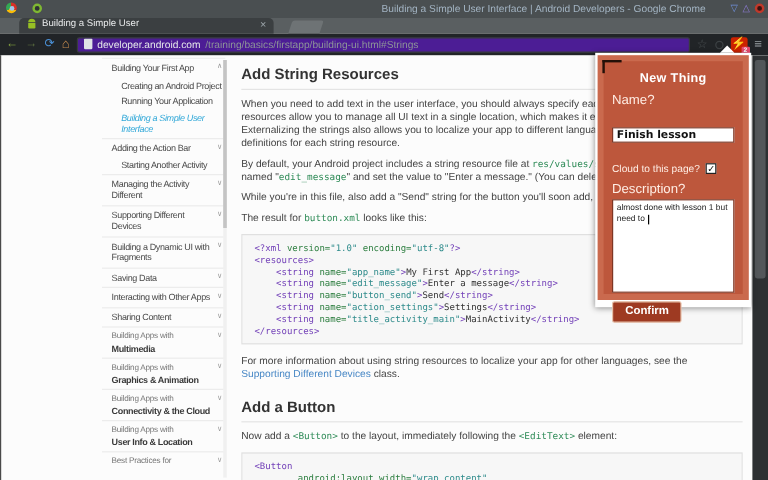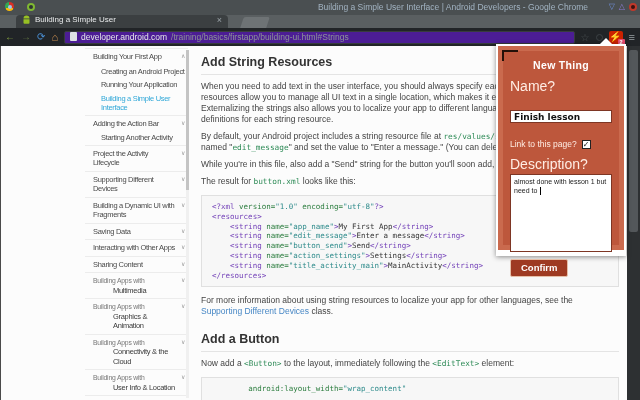--- a/index.html
+++ b/index.html
@@ -45,23 +45,23 @@
     font-size:5.5px; line-height:7px; text-align:center; border-radius:1px; font-weight:bold; }
   .menu-ic { color:#9aa0a4; font-size:11px; letter-spacing:0; }
 
   
   .page { position:absolute; top:46px; left:0; width:640px; height:354px; background:#fcfcfc; overflow:hidden; border-left:1px solid #4a4a4a; }
 
   .sidebar { position:absolute; left:84px; top:2px; width:103px; height:352px; overflow:hidden; }
   .side-item { position:relative; padding:3px 12px 3px 8px; font-size:7.5px; letter-spacing:-0.3px; line-height:9.5px; color:#4a4a4a; }
   .side-item.bordered { border-top:1px solid #ececec; }
   .side-item.child { padding-left:16px; padding-right:2px; border-top:none; padding-top:2px; padding-bottom:2px; }
-  .side-item.active .side-label { color:#31a8d8; }
+  .side-item.active .side-label { color:#31a8d8;font-style:italic; }
   .side-sub { font-size:6.8px; color:#777; letter-spacing:-0.2px; }
-  .side-label.bold { font-weight:normal; color:#3a3a3a;margin-left:20px; }
+  .side-label.bold { font-weight:bold; color:#3a3a3a; }
   .chev { position:absolute; right:3px; top:3px; color:#9a9a9a; font-size:6px; }
   .side-scrollbar { position:absolute; left:185px; top:4px; width:3px; height:348px; background:#f0f0f0; }
   .side-thumb { width:3px; height:140px; background:#c4c4c4; }
 
   .content { position:absolute; left:200px; top:0; width:418px; height:420px; overflow:hidden; }
   .h2 { font-size:12.5px; font-weight:bold; color:#333; padding:9px 0 5px; border-bottom:1px solid #e4e4e4; margin-bottom:2px; }
   .para { margin:6px 0; }
   .pline { font-size:8.5px; line-height:11px; color:#444; white-space:nowrap; }
   .c-code { font-family:"DejaVu Sans Mono",monospace; font-size:7.8px; color:#2e8b57; }
   .c-link { color:#4787c5; }
@@ -75,21 +75,21 @@
   
   .popup { position:absolute; left:496px; top:44px; width:130px; height:212px; background:#fff; z-index:10;
     box-shadow:0 1px 5px rgba(0,0,0,.45); }
   .popup-arrow { position:absolute; left:600px; top:38px; width:0; height:0; z-index:11;
     border-left:6px solid transparent; border-right:6px solid transparent; border-bottom:6px solid #fff; }
   .popup-frame { position:absolute; left:2px; top:2px; right:2px; bottom:6px; background:#ca6a4e; }
   .popup-panel { position:absolute; left:5px; top:5px; right:5px; bottom:5px; background:#bd573c; }
   .corner-art { position:absolute; left:-1px; top:-1px; width:16px; height:11px;
     border-left:2px solid #231008; border-top:2px solid #231008; }
   .popup-title { text-align:center; color:#fff; font-weight:bold; font-size:10.5px; margin-top:8px; letter-spacing:.3px; }
-  .popup-label { color:#ffede4; font-size:14px; margin:7px 0 2px 7px; }
+  .popup-label { color:#ffede4; font-size:11px; margin:7px 0 2px 7px; }
   .popup-input { display:block; margin:16px auto; width:102px; height:13px; border:1px solid #7e3624;
     font-family:"DejaVu Sans",sans-serif; font-size:9px; font-weight:bold; padding:0 3px; background:#fff; color:#111; }
   .check-row { display:flex; align-items:center; gap:5px; margin:6px 0 0 7px; color:#ffede4; font-size:8.5px; }
   .checkbox { width:9px; height:9px; background:#fff; border:1px solid #222; font-size:8px; line-height:8px; color:#111; text-align:center; }
   .ta-wrap { position:relative; width:102px; margin:2px auto 0; }
   .popup-textarea { display:block; width:102px; height:78px; border:1px solid #7e3624; background:#fff;
     font-family:"Liberation Sans",sans-serif; font-size:7px; line-height:9px; padding:2px 3px; resize:none; color:#222; }
   .ta-cursor { position:absolute; left:30px; top:13px; width:1px; height:8px; background:#000; }
   .confirm-btn { margin:7px 0 0 7px; background:#9e3a22; color:#fff; border:1px solid #e6bfa8; border-radius:2px;
     font-size:9.5px; font-weight:bold; padding:2px 10px 3px; font-family:"Liberation Sans",sans-serif; }
@@ -156,21 +156,21 @@
         <div class="side-label">Building a Simple User Interface</div>
       </div>
       <div class="side-item bordered">
         <div class="side-label">Adding the Action Bar</div>
         <div class="chev">∨</div>
       </div>
       <div class="side-item child">
         <div class="side-label">Starting Another Activity</div>
       </div>
       <div class="side-item bordered">
-        <div class="side-label">Project the Activity Lifecycle</div>
+        <div class="side-label">Managing the Activity Different</div>
         <div class="chev">∨</div>
       </div>
       <div class="side-item bordered">
         <div class="side-label">Supporting Different Devices</div>
         <div class="chev">∨</div>
       </div>
       <div class="side-item bordered">
         <div class="side-label">Building a Dynamic UI with Fragments</div>
         <div class="chev">∨</div>
       </div>
@@ -235,38 +235,38 @@
       </div>
       <div class="codeblock"><div><span class="c-tag">&lt;?xml </span><span class="c-attr">version=</span><span class="c-val">"1.0"</span><span class="c-attr"> encoding=</span><span class="c-val">"utf-8"</span><span class="c-tag">?&gt;</span></div><div><span class="c-tag">&lt;resources&gt;</span></div><div><span>    </span><span class="c-tag">&lt;string</span><span class="c-attr"> name=</span><span class="c-val">"app_name"</span><span class="c-tag">&gt;</span><span>My First App</span><span class="c-tag">&lt;/string&gt;</span></div><div><span>    </span><span class="c-tag">&lt;string</span><span class="c-attr"> name=</span><span class="c-val">"edit_message"</span><span class="c-tag">&gt;</span><span>Enter a message</span><span class="c-tag">&lt;/string&gt;</span></div><div><span>    </span><span class="c-tag">&lt;string</span><span class="c-attr"> name=</span><span class="c-val">"button_send"</span><span class="c-tag">&gt;</span><span>Send</span><span class="c-tag">&lt;/string&gt;</span></div><div><span>    </span><span class="c-tag">&lt;string</span><span class="c-attr"> name=</span><span class="c-val">"action_settings"</span><span class="c-tag">&gt;</span><span>Settings</span><span class="c-tag">&lt;/string&gt;</span></div><div><span>    </span><span class="c-tag">&lt;string</span><span class="c-attr"> name=</span><span class="c-val">"title_activity_main"</span><span class="c-tag">&gt;</span><span>MainActivity</span><span class="c-tag">&lt;/string&gt;</span></div><div><span class="c-tag">&lt;/resources&gt;</span></div></div>
       <div class="para">
         <div class="pline"><span>For more information about using string resources to localize your app for other languages, see the</span></div>
         <div class="pline"><span class="c-link">Supporting Different Devices</span><span> class.</span></div>
       </div>
       <div class="h2">Add a Button</div>
       <div class="para">
         <div class="pline"><span>Now add a </span><span class="c-code">&lt;Button&gt;</span><span> to the layout, immediately following the </span><span class="c-code">&lt;EditText&gt;</span><span> element:</span></div>
       </div>
-      <div class="codeblock"><div><span>        </span><span class="c-attr">android:layout_width=</span><span class="c-val">"wrap_content"</span></div></div>
+      <div class="codeblock"><div><span class="c-tag">&lt;Button</span></div><div><span>        </span><span class="c-attr">android:layout_width=</span><span class="c-val">"wrap_content"</span></div></div>
     </div>
 
   <div class="page-scrollbar">
     <div class="page-thumb"></div>
   </div>
 </div>
 
 <div class="popup-arrow"></div>
 <div class="popup">
   <div class="popup-frame">
     <div class="popup-panel">
       <div class="corner-art"></div>
       <div class="popup-title">New Thing</div>
       <div class="popup-label">Name?</div>
       <input class="popup-input" type="text" value="Finish lesson" style="">
       <div class="check-row">
-        <span>Link to this page?</span>
+        <span>Cloud to this page?</span>
         <span class="checkbox">✓</span>
       </div>
       <div class="popup-label">Description?</div>
       <div class="ta-wrap">
         <textarea class="popup-textarea" style="">almost done with lesson 1 but need to </textarea>
         <div class="ta-cursor"></div>
       </div>
       <button class="confirm-btn">Confirm</button>
     </div>
   </div>

